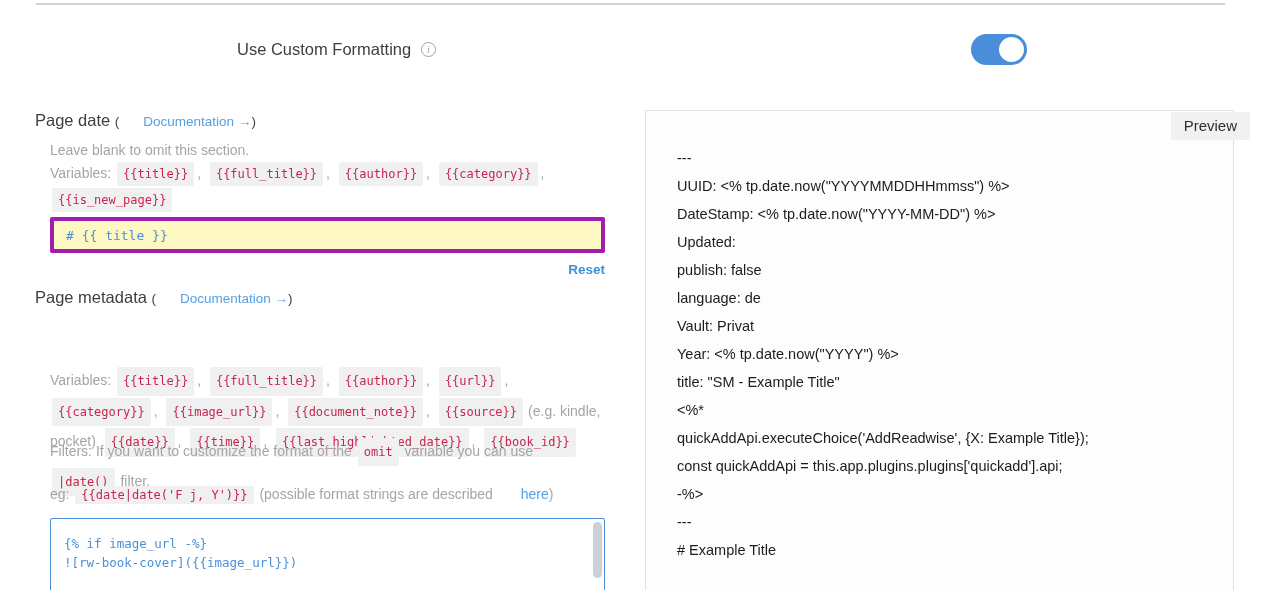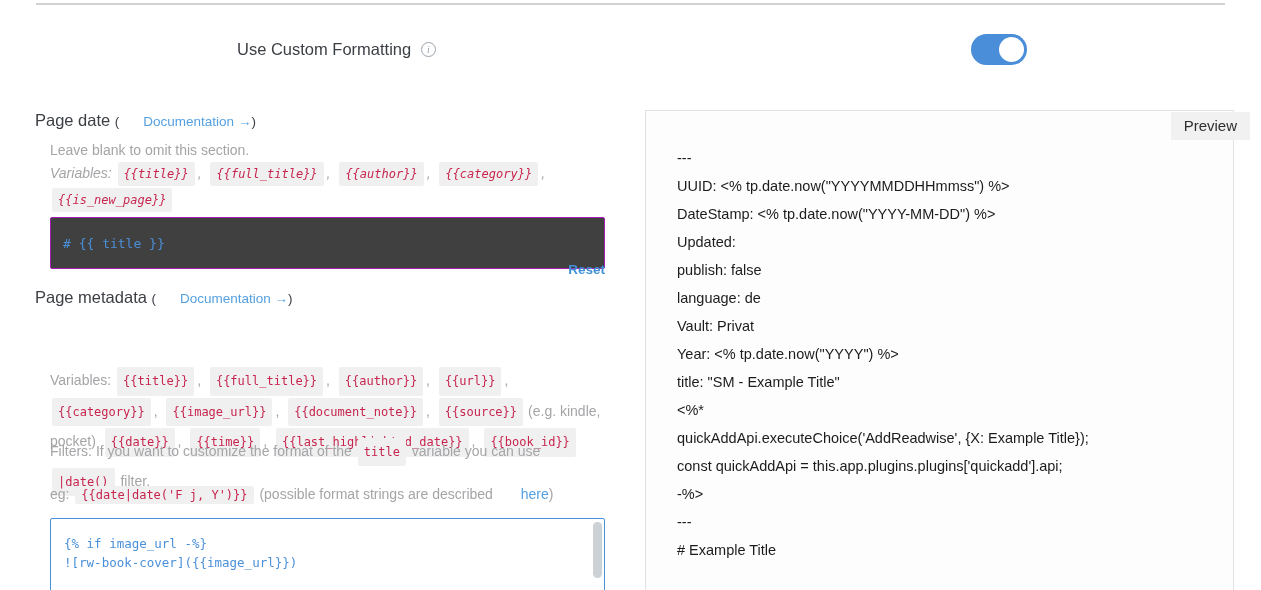--- a/index.html
+++ b/index.html
@@ -25,25 +25,25 @@
   a.link { color:#55a0e0; text-decoration:none; cursor:pointer;margin-left:24px; }
 
   .help-text { position:absolute; left:50px; top:142px; font-size:14px; color:#a5a5a8; }
 
   .vars { position:absolute; left:50px; font-size:14px; color:#a5a5a8; }
   .vars .chip, .chip { display:inline-block; background:#f0f0f0; color:#c7254e;
          font-family:"DejaVu Sans Mono", monospace; font-size:12px; padding:2px 6px; margin:1px 2px;
          border-radius:2px; white-space:nowrap; }
   .vars .sep { color:#a5a5a8; margin:0 3px 0 1px; }
   .vars .note { color:#a5a5a8; margin:0 3px; }
-  .vars-title { line-height:20px; top:161px; width:558px;font-style:italic; }
+  .vars-title { line-height:20px; top:161px; width:558px; }
   .vars-meta  { line-height:24.5px; top:366px; width:560px; }
 
-  .code-input { position:absolute; left:50px; top:217px; width:555px; height:52px;
-                border:1px solid #a21caf; border-radius:2px; background:#404040;
+  .code-input { position:absolute; left:50px; top:217px; width:555px; height:36px;
+                border:4px solid #a21caf; border-radius:2px; background:#fef9c3;
                 font-family:"DejaVu Sans Mono", monospace; font-size:13px; color:#4a90d9;
                 padding:0 12px; outline:none; }
   .reset-row { position:absolute; left:50px; top:260px; width:555px; text-align:right; }
   .reset-row a { font-size:13.5px; color:#4090d8; font-weight:bold; }
 
   .filters-block { position:absolute; left:50px; top:437px; width:552px; font-size:14px;
                    color:#a5a5a8; line-height:24px; }
   .eg-line { position:absolute; left:50px; top:485px; width:560px; font-size:14px; color:#a5a5a8; }
 
   .editor { position:absolute; left:50px; top:518px; width:555px; height:85px;
@@ -131,21 +131,21 @@
     
       <span class="var-item"><code class="chip">{{time}}</code><span class="sep">,</span></span>
     
       <span class="var-item"><code class="chip">{{last_highlighted_date}}</code><span class="sep">,</span></span>
     
       <span class="var-item"><code class="chip">{{book_id}}</code></span>
     </div>
 
   <div class="filters-block">
     <span>Filters: If you want to customize the format of the</span>
-    <code class="chip">title</code>
+    <code class="chip">omit</code>
     <span>variable you can use</span>
     <code class="chip">|date()</code>
     <span>filter.</span>
   </div>
 
   <div class="eg-line">
     <span>eg:</span>
     <code class="chip">{{date|date('F j, Y')}}</code>
     <span>(possible format strings are described</span>
     <a class="link">here</a><span>)</span>

